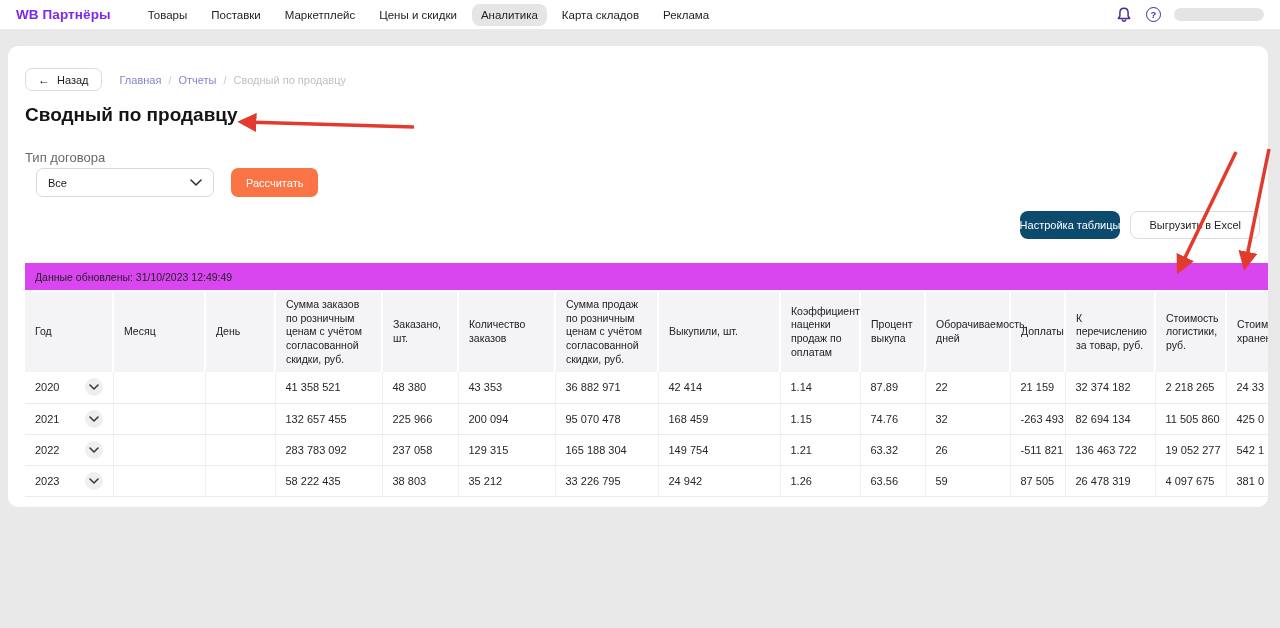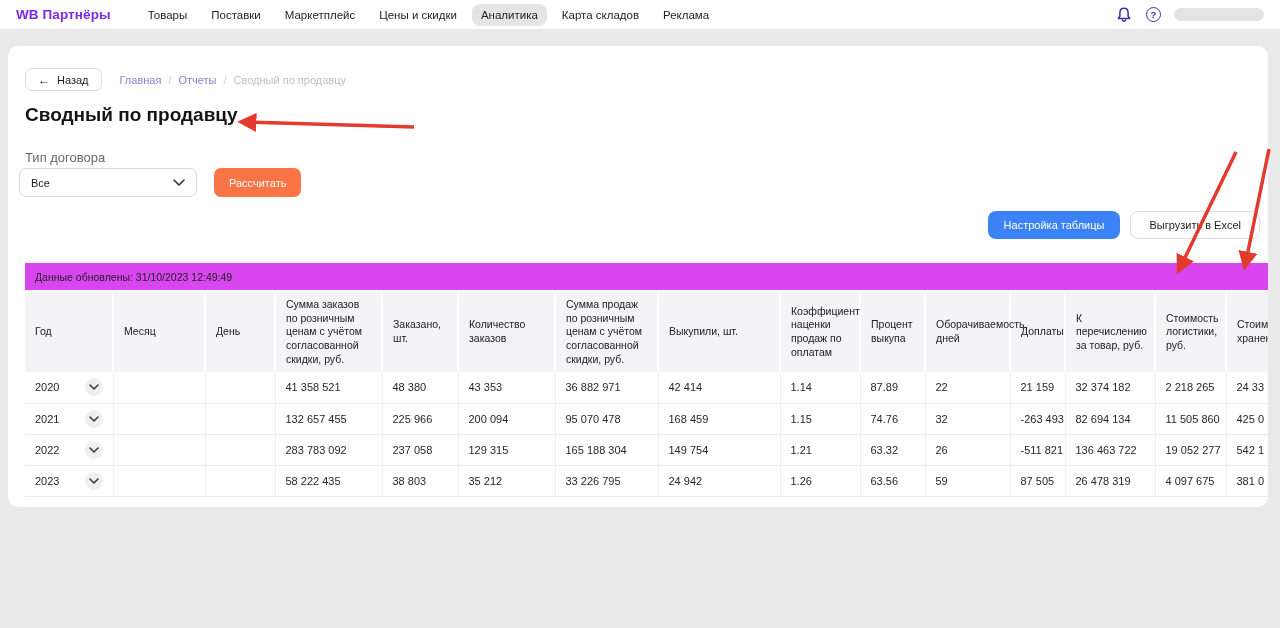--- a/index.html
+++ b/index.html
@@ -44,33 +44,33 @@
     padding: 0 12px; font-size: 11px; display: flex; align-items: center; gap: 7px;
     font-family: inherit; color: #1e1e22; cursor: pointer;
   }
   .back-arrow { font-size: 12px; line-height: 1; }
   .breadcrumb { display: flex; align-items: center; gap: 7px; font-size: 11px; }
   .bc-link { color: #8285cf; text-decoration: none; cursor: pointer; }
   .bc-link.current { color: #bfbfc6; cursor: default; }
   .bc-sep { color: #c9c9ce; }
   .page-title { margin: 13px 0 0 17px; font-size: 19px; font-weight: 700; color: #141416; width: fit-content; }
   .filter-label { margin: 24px 0 0 17px; font-size: 13px; color: #68686e; height: 13px; }
-  .controls { margin: 5px 0 0 11px; display: flex; align-items: center; gap: 17px; height: 29px; }
+  .controls { margin: 5px 0 0 28px; display: flex; align-items: center; gap: 17px; height: 29px; }
   .select {
     width: 178px; height: 29px; border: 1px solid #d8d8dc; border-radius: 7px;
     display: flex; align-items: center; justify-content: space-between;
     padding: 0 11px; font-size: 11px; color: #19191c; cursor: pointer; background: #fff;
   }
   .calc-btn {
     height: 29px; padding: 0 15px; background: #fa7446; color: #fff; border: none;
     border-radius: 7px; font-size: 11px; font-family: inherit; cursor: pointer;
   }
   .toolbar { margin: 14px 8px 0 0; display: flex; justify-content: flex-end; gap: 10px; height: 28px; }
   .settings-btn {
-    height: 28px; padding: 0 16px; background: #3b82f6; color: #fff; border: none;
+    height: 28px; padding: 0 0; background: #0c4a6e; color: #fff; border: none;
     border-radius: 8px; font-size: 11px; font-family: inherit; cursor: pointer;
   }
   .export-btn {
     height: 28px; padding: 0 18px; background: #fff; color: #1e1e22;
     border: 1px solid #dcdcdf; border-radius: 8px; font-size: 11px; font-family: inherit; cursor: pointer;
   }
   
   .table-block { margin: 24px 0 0 17px; width: 1243px; }
   .updated-row {
     height: 29px; background: #d946ef; display: flex; align-items: center;

